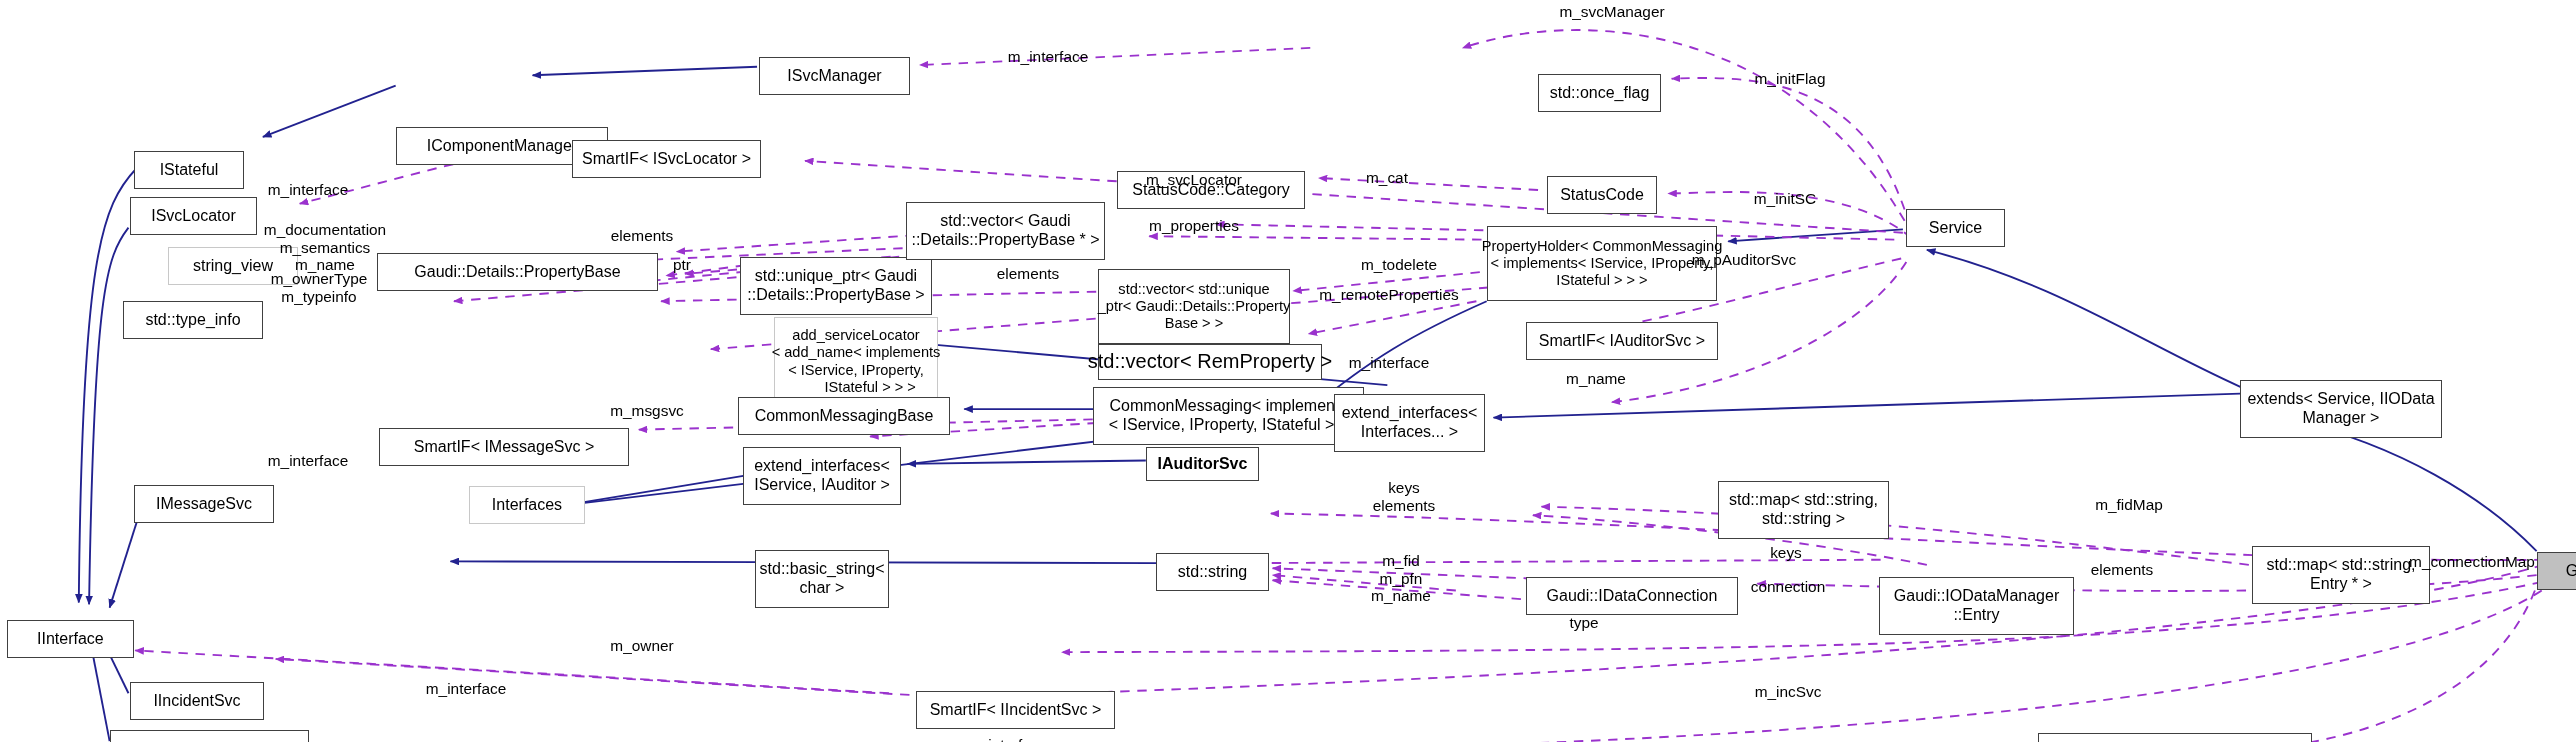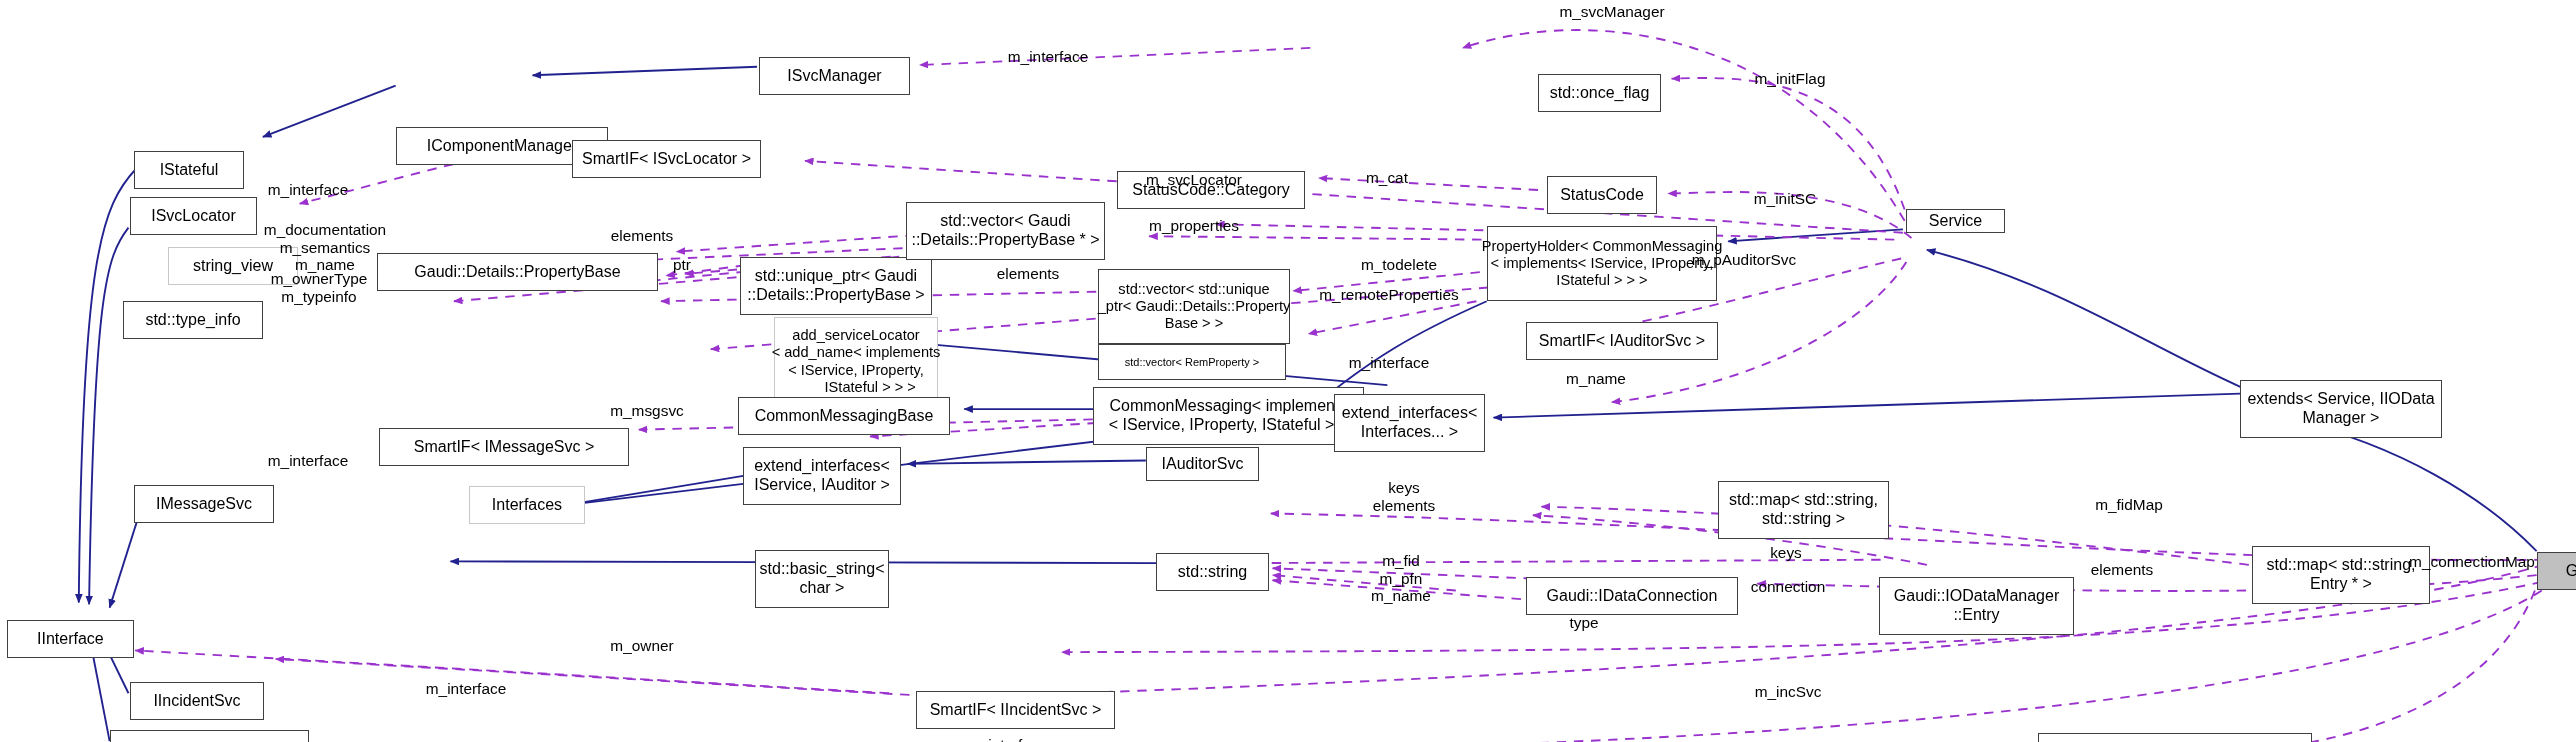--- a/index.html
+++ b/index.html
@@ -119,42 +119,42 @@
        IStateful &gt; &gt; &gt;</div>
       <div class="node solid" style="left: 738px; top: 397px; width: 212px; height: 38px; font-size: 16px;">CommonMessagingBase</div>
       <div class="node solid" style="left: 572px; top: 140px; width: 189px; height: 38px; font-size: 16px;">SmartIF&lt; ISvcLocator &gt;</div>
       <div class="node solid" style="left: 740px; top: 257px; width: 192px; height: 58px; font-size: 16px;">std::unique_ptr&lt; Gaudi
 ::Details::PropertyBase &gt;</div>
       <div class="node solid" style="left: 906px; top: 202px; width: 199px; height: 58px; font-size: 16px;">std::vector&lt; Gaudi
 ::Details::PropertyBase * &gt;</div>
       <div class="node solid" style="left: 1098px; top: 269px; width: 192px; height: 75px; font-size: 14.6px;">std::vector&lt; std::unique
 _ptr&lt; Gaudi::Details::Property
 Base &gt; &gt;</div>
-      <div class="node solid" style="left: 1098px; top: 344px; width: 188px; height: 36px; font-size: 11px;">std::vector&lt; RemProperty &gt;</div>
+      <div class="node solid" style="left: 1098px; top: 344px; width: 224px; height: 36px; font-size: 20px;">std::vector&lt; RemProperty &gt;</div>
       <div class="node solid" style="left: 1117px; top: 171px; width: 188px; height: 38px; font-size: 16px;">StatusCode::Category</div>
       <div class="node solid" style="left: 1093px; top: 387px; width: 271px; height: 58px; font-size: 16px;">CommonMessaging&lt; implements
 &lt; IService, IProperty, IStateful &gt; &gt;</div>
-      <div class="node solid" style="left: 1146px; top: 447px; width: 113px; height: 34px; font-size: 16px;">IAuditorSvc</div>
+      <div class="node solid" style="left: 1146px; top: 447px; width: 113px; height: 34px; font-size: 16px; font-weight: bold;">IAuditorSvc</div>
       <div class="node solid" style="left: 1156px; top: 553px; width: 113px; height: 38px; font-size: 16px;">std::string</div>
       <div class="node solid" style="left: 1526px; top: 577px; width: 212px; height: 38px; font-size: 16px;">Gaudi::IDataConnection</div>
       <div class="node solid" style="left: 916px; top: 683px; width: 199px; height: 38px; font-size: 16px; margin-top: 8px;">SmartIF&lt; IIncidentSvc &gt;</div>
       <div class="node solid" style="left: 1538px; top: 74px; width: 123px; height: 38px; font-size: 16px;">std::once_flag</div>
       <div class="node solid" style="left: 1547px; top: 176px; width: 110px; height: 38px; font-size: 16px;">StatusCode</div>
       <div class="node solid" style="left: 1487px; top: 226px; width: 230px; height: 75px; font-size: 14.6px;">PropertyHolder&lt; CommonMessaging
 &lt; implements&lt; IService, IProperty,
 IStateful &gt; &gt; &gt;</div>
       <div class="node solid" style="left: 1526px; top: 322px; width: 192px; height: 38px; font-size: 16px;">SmartIF&lt; IAuditorSvc &gt;</div>
       <div class="node solid" style="left: 1334px; top: 394px; width: 151px; height: 58px; font-size: 16px;">extend_interfaces&lt;
 Interfaces... &gt;</div>
       <div class="node solid" style="left: 1718px; top: 481px; width: 171px; height: 58px; font-size: 16px;">std::map&lt; std::string,
 std::string &gt;</div>
       <div class="node solid" style="left: 1879px; top: 577px; width: 195px; height: 58px; font-size: 16px;">Gaudi::IODataManager
 ::Entry</div>
       <div class="node solid" style="left: 2038px; top: 733px; width: 274px; height: 38px; font-size: 16px;">SmartIF&lt; Gaudi::IFileCatalog &gt;</div>
-      <div class="node solid" style="left: 1906px; top: 209px; width: 99px; height: 24px; font-size: 16px;">Service</div>
+      <div class="node solid" style="left: 1906px; top: 209px; width: 99px; height: 38px; font-size: 16px;">Service</div>
       <div class="node solid" style="left: 2240px; top: 380px; width: 202px; height: 58px; font-size: 16px;">extends&lt; Service, IIOData
 Manager &gt;</div>
       <div class="node solid" style="left: 2252px; top: 546px; width: 178px; height: 58px; font-size: 16px;">std::map&lt; std::string,
 Entry * &gt;</div>
       <div class="node hl" style="left: 2537px; top: 552px; width: 223px; height: 38px; font-size: 16px;">Gaudi::IODataManager</div>
     </div>
   <div id="labels">
       <div class="elabel" style="left: 1612px; top: 12px; font-size: 15.4px;">m_svcManager</div>
       <div class="elabel" style="left: 1048px; top: 57px; font-size: 15.4px;">m_interface</div>
       <div class="elabel" style="left: 1790px; top: 79px; font-size: 15.4px;">m_initFlag</div>

